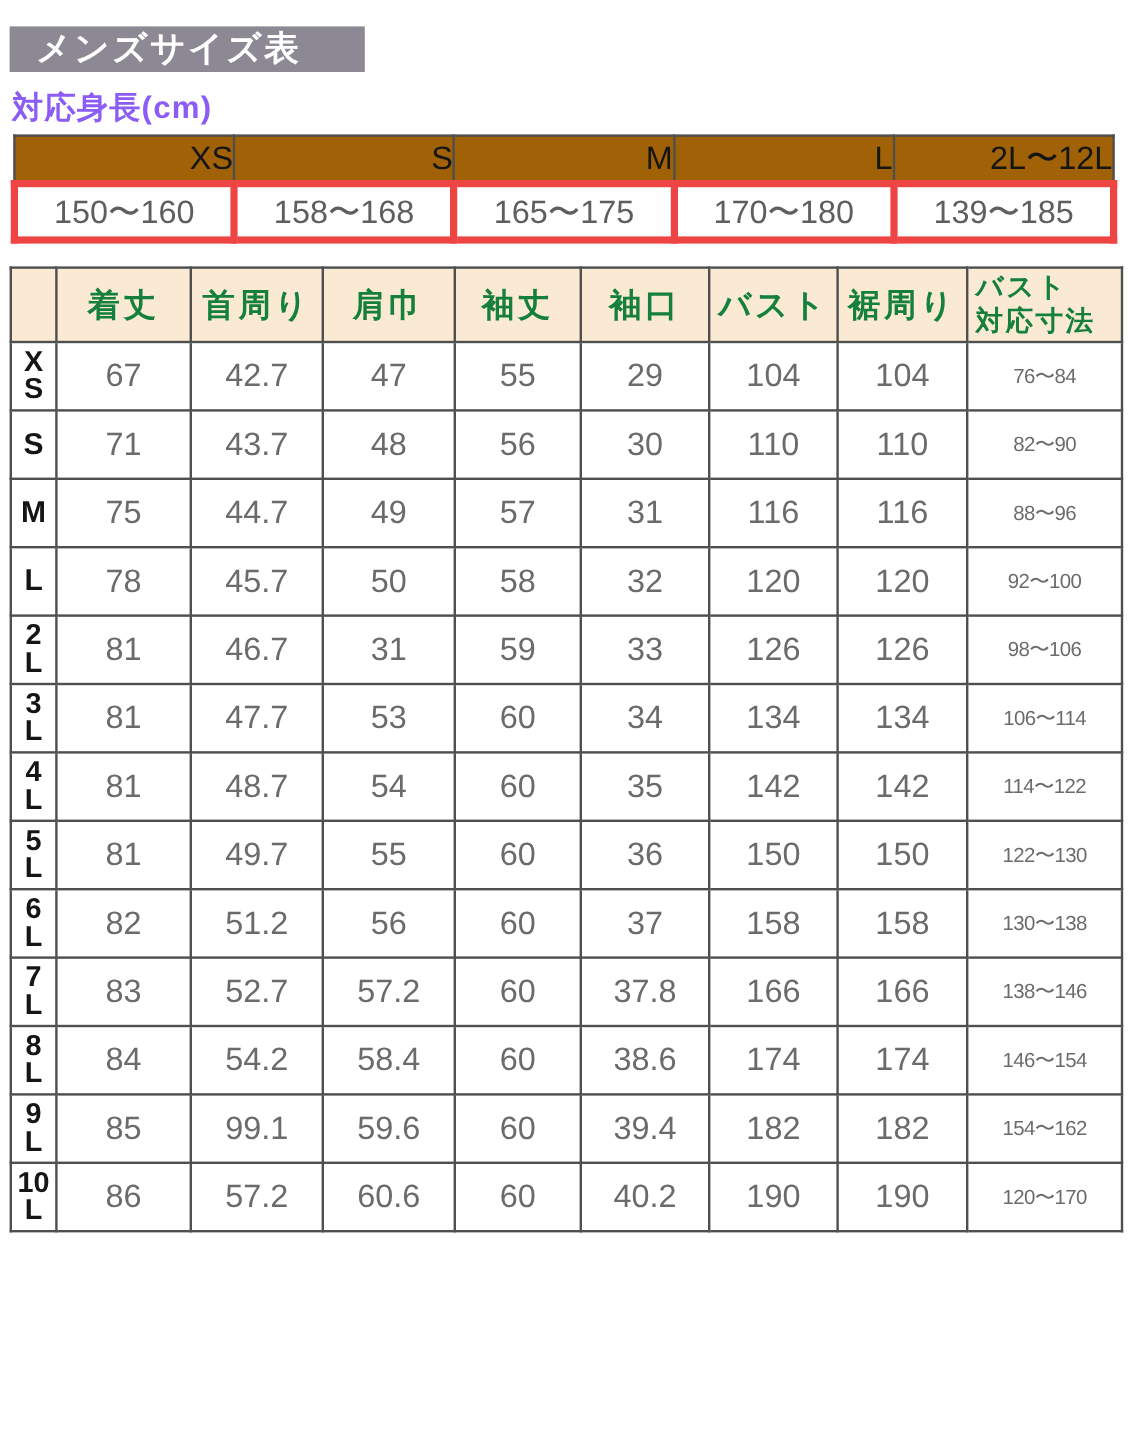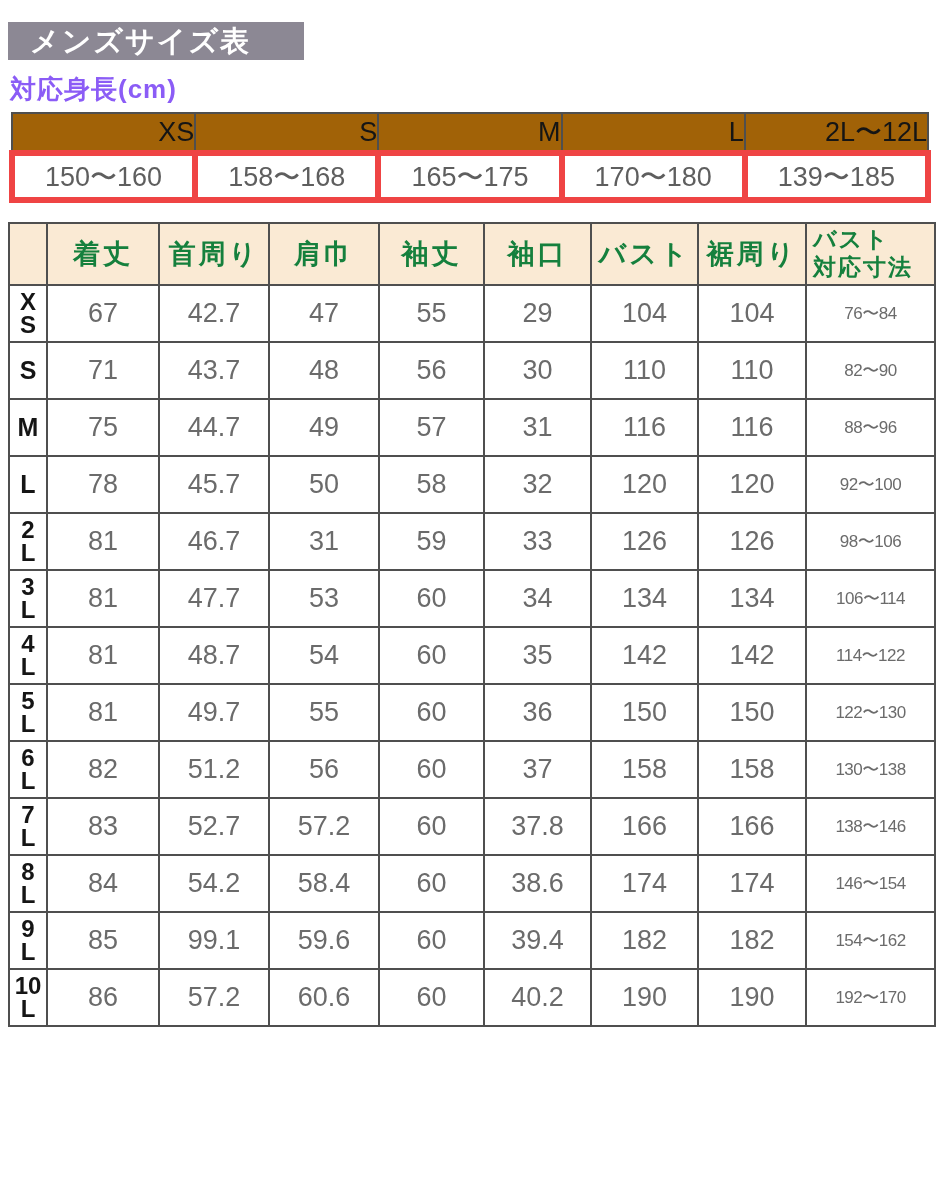--- a/index.html
+++ b/index.html
@@ -255,16 +255,16 @@
       <tr>
         <th class="stacked">10
 L</th>
         <td>86</td>
         <td>57.2</td>
         <td>60.6</td>
         <td>60</td>
         <td>40.2</td>
         <td>190</td>
         <td>190</td>
-        <td class="range">192〜170</td>
+        <td class="range">120〜170</td>
       </tr>
     </tbody>
 </table>
 
 </body></html>

